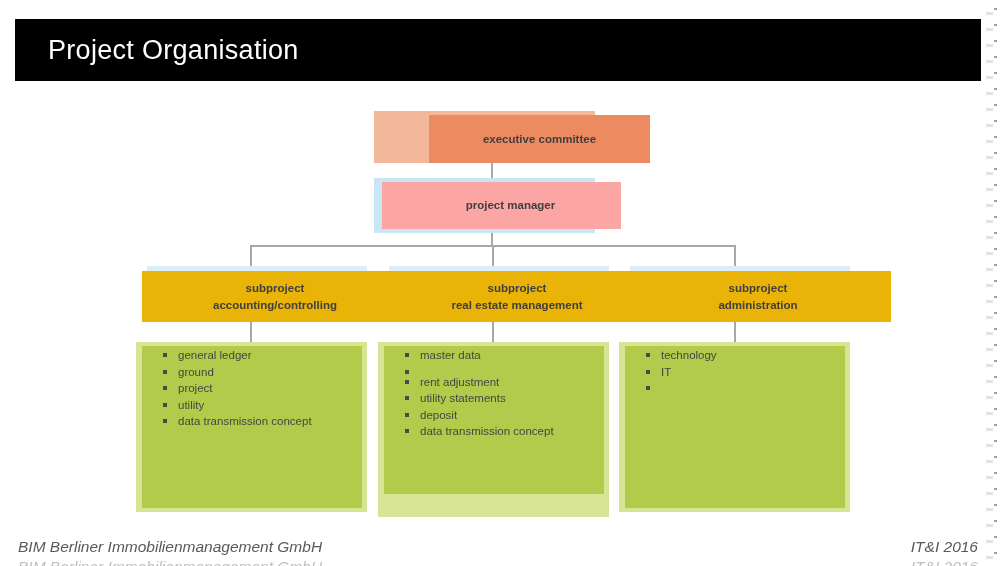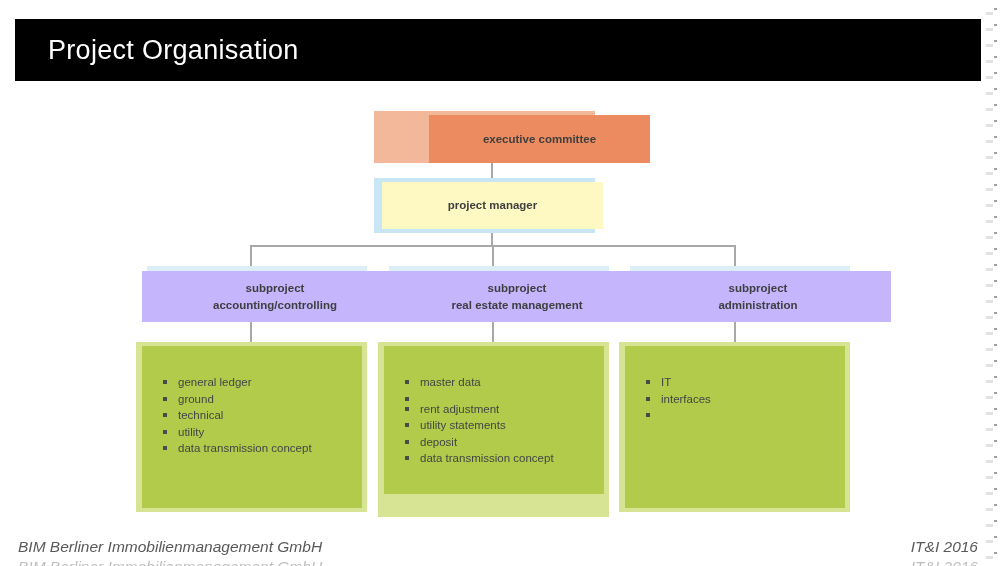--- a/index.html
+++ b/index.html
@@ -20,31 +20,31 @@
   
   .shadow{position:absolute;z-index:1;}
   .box{
     position:absolute;z-index:2;display:flex;align-items:center;justify-content:center;
     text-align:center;font-weight:700;font-size:11.5px;color:#3F3F3F;line-height:1.45;
     white-space:pre-line;
   }
   .sh-exec{left:374px;top:111px;width:221px;height:52px;background:#F3B79A;}
   .bx-exec{left:382px;top:115px;width:221px;height:48px;background:#EB8B5F;margin-left:47px;}
   .sh-pm{left:374px;top:178px;width:221px;height:55px;background:#C9E6F4;}
-  .bx-pm{left:382px;top:182px;width:221px;height:47px;background:#fef9c3;}
+  .bx-pm{left:382px;top:182px;width:221px;height:47px;background:#fca5a5;padding-left:18px;}
   .sh-sp{width:220px;height:51px;background:#DCEEF7;top:266px;}
-  .bx-sp{width:266px;height:51px;background:#c4b5fd;top:271px;}
+  .bx-sp{width:266px;height:51px;background:#eab308;top:271px;}
   .sh-sp1{left:147px;} .bx-sp1{left:142px;}
   .sh-sp2{left:389px;} .bx-sp2{left:384px;}
   .sh-sp3{left:630px;} .bx-sp3{left:625px;}
 
   .sh-task{width:231px;background:#D6E494;top:342px;}
   .task{
     position:absolute;z-index:2;width:220px;background:#B2CB4B;top:346px;
-    box-sizing:border-box;padding:28px 12px 0 21px;
+    box-sizing:border-box;padding:1px 12px 0 21px;
   }
   .sh-g1{left:136px;height:170px;} .g1{left:142px;height:162px;}
   .sh-g2{left:378px;height:175px;} .g2{left:384px;height:148px;}
   .sh-g3{left:619px;height:170px;} .g3{left:625px;height:162px;}
 
   ul.items{list-style:none;margin:0;padding:0;}
   ul.items li{
     display:flex;gap:11px;align-items:flex-start;
     font-size:11.5px;line-height:16.5px;color:#454545;text-align:left;
   }
@@ -114,21 +114,21 @@
         <li>
           <span class="bullet"></span>
           <span class="txt">general ledger</span>
         </li>
         <li>
           <span class="bullet"></span>
           <span class="txt">ground</span>
         </li>
         <li>
           <span class="bullet"></span>
-          <span class="txt">technical</span>
+          <span class="txt">project</span>
         </li>
         <li>
           <span class="bullet"></span>
           <span class="txt">utility</span>
         </li>
         <li>
           <span class="bullet"></span>
           <span class="txt">data transmission concept</span>
         </li>
       </ul>
@@ -161,25 +161,25 @@
           <span class="txt">data transmission concept</span>
         </li>
       </ul>
   </div>
 
   <div class="shadow sh-task sh-g3"></div>
   <div class="task g3">
     <ul class="items">
         <li>
           <span class="bullet"></span>
-          <span class="txt">IT</span>
+          <span class="txt">technology</span>
         </li>
         <li>
           <span class="bullet"></span>
-          <span class="txt">interfaces</span>
+          <span class="txt">IT</span>
         </li>
         <li>
           <span class="bullet"></span>
         </li>
       </ul>
   </div>
 
   <div class="footer">
     <span>BIM Berliner Immobilienmanagement GmbH</span>
     <span>IT&amp;I 2016</span>

